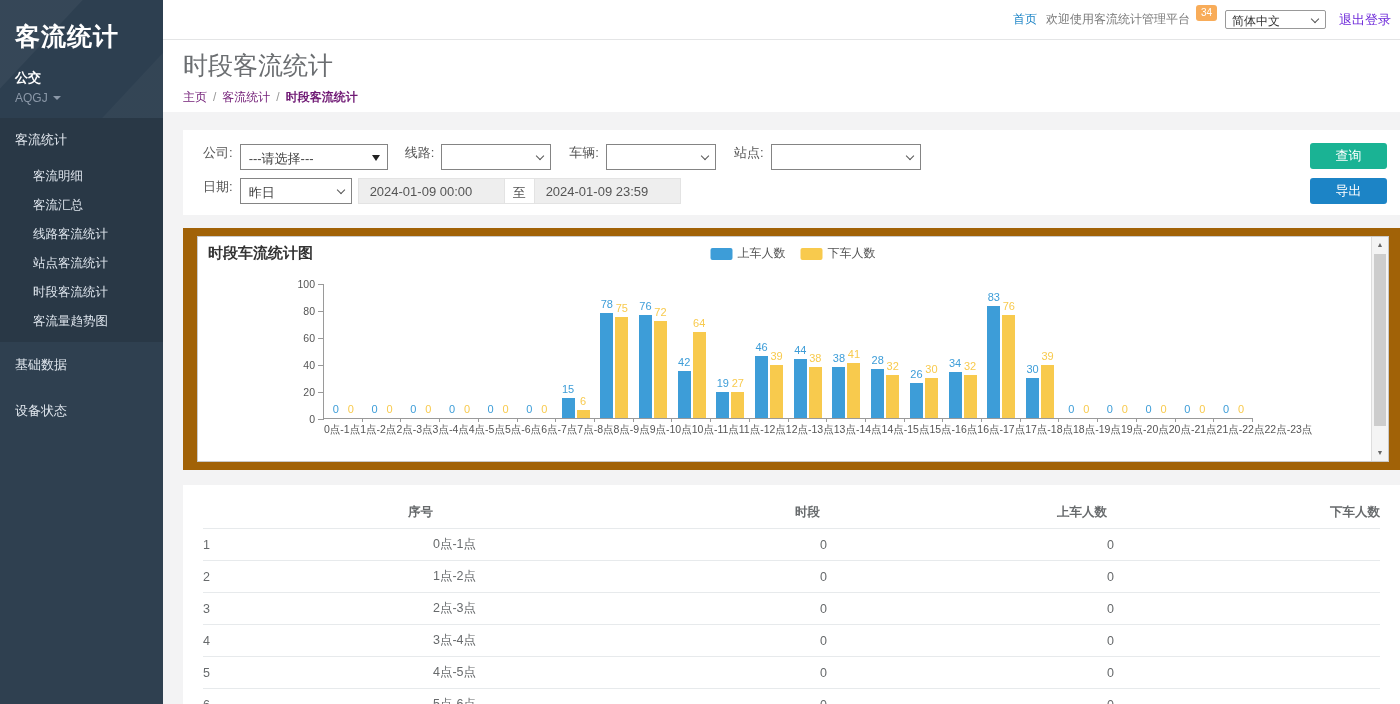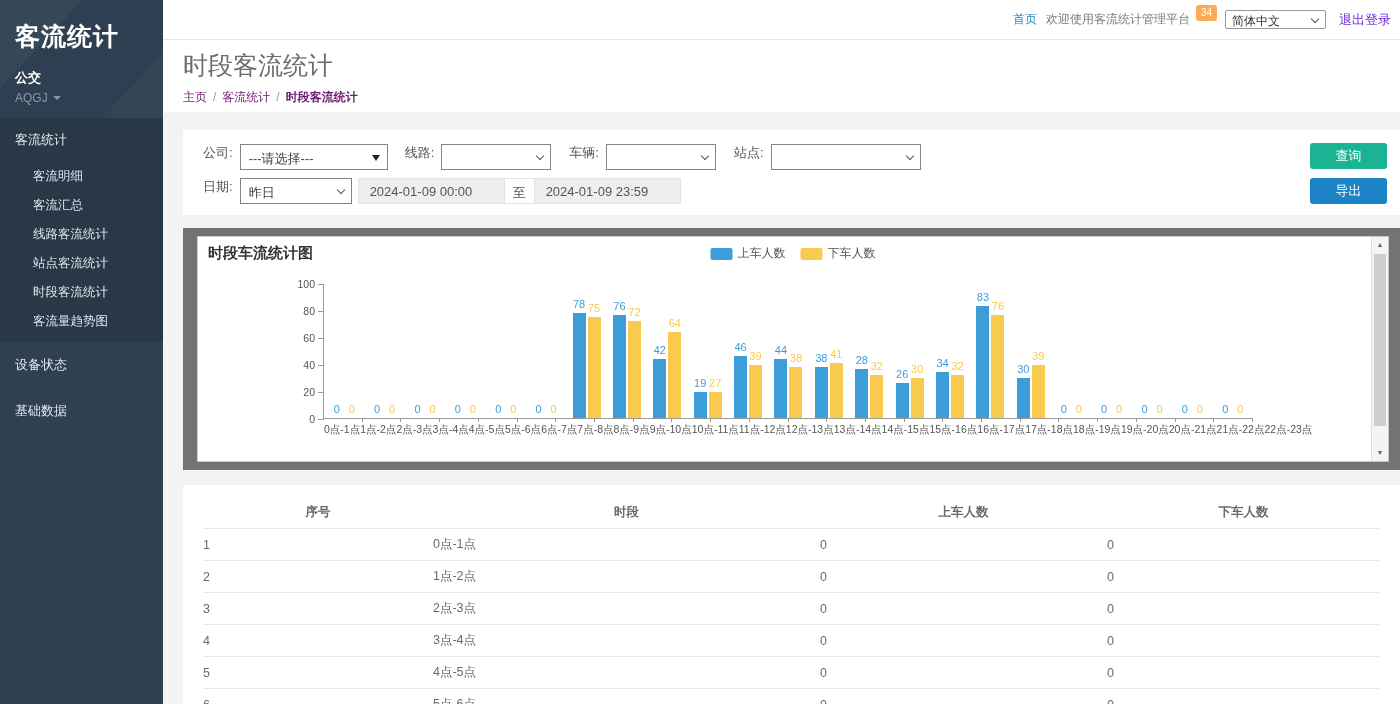--- a/index.html
+++ b/index.html
@@ -61,21 +61,21 @@
   .date-input { height:26px; background:#eee; border:1px solid #e3e3e3; color:#555;
     font-size:13px; padding:5px 11px 0; width:147px; cursor:default; }
   .to-box { height:26px; background:#fff; border-top:1px solid #e3e3e3; border-bottom:1px solid #e3e3e3;
     font-size:13px; color:#555; padding:5px 8px 0; }
   .btn { position:absolute; right:13px; width:77px; height:26px; border:none; border-radius:3px;
     color:#fff; font-size:13px; text-align:center; line-height:26px; cursor:pointer; }
   .btn-query { top:13px; background:#1ab394; }
   .btn-export { top:48px; background:#1c84c6; }
 
   
-  .chart-card { flex:0 0 242px; background:#737373; margin-top:13px; padding:8px 11px 8px 14px; }
+  .chart-card { flex:0 0 242px; background:#a16207; margin-top:13px; padding:8px 11px 8px 14px; }
   .chart-box { position:relative; height:226px; border:1px solid #c9c9c9; overflow:hidden; background:#fff; }
   .chart-title { position:absolute; left:10px; top:7px; font-size:15px; font-weight:bold; color:#333; }
   .legend { position:absolute; left:50%; top:8px; transform:translateX(-50%); display:flex; gap:15px; }
   .lg-item { display:flex; align-items:center; gap:5px; font-size:12px; color:#555; cursor:pointer; }
   .lg-swatch { width:22px; height:12px; border-radius:2px; }
   .plot { position:absolute; left:125px; top:47px; width:930px; height:135px;
     border-left:1px solid #9a9a9a; border-bottom:1px solid #9a9a9a; }
   .cats { display:flex; height:100%; align-items:flex-end; }
   .cat { flex:1 1 0; display:flex; justify-content:center; align-items:flex-end; gap:2px; height:100%; }
   .bar { width:13px; position:relative; }
@@ -89,21 +89,21 @@
   .xdash { position:absolute; top:100%; width:1px; height:4px; background:#9a9a9a; }
   .vscroll { position:absolute; top:0; right:0; bottom:0; width:17px; background:#f4f4f4; border-left:1px solid #ddd; }
   .vs-arrow { position:absolute; left:0; width:100%; height:16px; font-size:7px; color:#666;
     text-align:center; line-height:16px; cursor:pointer; }
   .vs-up { top:0; } .vs-down { bottom:0; }
   .vs-thumb { position:absolute; left:2px; right:2px; top:17px; bottom:35px; background:#cdcdcd; cursor:pointer; }
 
   
   .table-card { flex:1 1 auto; min-height:0; background:#fff; margin-top:15px; padding:12px 20px 0; overflow:hidden; }
   table { width:100%; border-collapse:collapse; table-layout:fixed; font-size:12.5px; color:#676a6c; }
-  th { text-align:center; font-weight:bold; padding:7px 0; border-bottom:1px solid #e7eaec;margin-left:28px; }
+  th { text-align:right; font-weight:bold; padding:7px 0; border-bottom:1px solid #e7eaec;margin-left:28px; }
   td { padding:7px 0; border-bottom:1px solid #e7eaec; }
 </style>
 </head>
 <body>
 
 <div class="app">
 
   <aside class="sidebar">
     <div class="side-head">
       <div class="logo">客流统计</div>
@@ -119,24 +119,24 @@
           <div class="menu-sub">
             <div class="menu-sub-item">客流明细</div>
             <div class="menu-sub-item">客流汇总</div>
             <div class="menu-sub-item">线路客流统计</div>
             <div class="menu-sub-item">站点客流统计</div>
             <div class="menu-sub-item">时段客流统计</div>
             <div class="menu-sub-item">客流量趋势图</div>
           </div>
         </div>
         <div class="menu-sec plain">
-          <div class="menu-head">设备状态</div>
+          <div class="menu-head">基础数据</div>
         </div>
         <div class="menu-sec plain">
-          <div class="menu-head">基础数据</div>
+          <div class="menu-head">设备状态</div>
         </div>
       </nav>
   </aside>
 
   <div class="main">
 
     <header class="topbar">
       <span class="home-link">首页</span>
       <span class="welcome">欢迎使用客流统计管理平台</span>
       <span class="badge">34</span>
@@ -248,37 +248,45 @@
                 </div>
                 <div class="cat">
                   <div class="bar" style="background: rgb(61, 157, 216); height: 0px;">
                     <span class="v" style="color: rgb(61, 157, 216);">0</span>
                   </div>
                   <div class="bar" style="background: rgb(248, 202, 77); height: 0px;">
                     <span class="v" style="color: rgb(248, 202, 77);">0</span>
                   </div>
                 </div>
                 <div class="cat">
+                  <div class="bar" style="background: rgb(61, 157, 216); height: 20.25px;">
+                    <span class="v" style="color: rgb(61, 157, 216);">15</span>
+                  </div>
+                  <div class="bar" style="background: rgb(248, 202, 77); height: 8.1px;">
+                    <span class="v" style="color: rgb(248, 202, 77);">6</span>
+                  </div>
+                </div>
+                <div class="cat">
                   <div class="bar" style="background: rgb(61, 157, 216); height: 105.3px;">
                     <span class="v" style="color: rgb(61, 157, 216);">78</span>
                   </div>
                   <div class="bar" style="background: rgb(248, 202, 77); height: 101.25px;">
                     <span class="v" style="color: rgb(248, 202, 77);">75</span>
                   </div>
                 </div>
                 <div class="cat">
                   <div class="bar" style="background: rgb(61, 157, 216); height: 102.6px;">
                     <span class="v" style="color: rgb(61, 157, 216);">76</span>
                   </div>
                   <div class="bar" style="background: rgb(248, 202, 77); height: 97.2px;">
                     <span class="v" style="color: rgb(248, 202, 77);">72</span>
                   </div>
                 </div>
                 <div class="cat">
-                  <div class="bar" style="background: rgb(61, 157, 216); height: 59px;">
+                  <div class="bar" style="background: rgb(61, 157, 216); height: 47px;">
                     <span class="v" style="color: rgb(61, 157, 216);">42</span>
                   </div>
                   <div class="bar" style="background: rgb(248, 202, 77); height: 86.4px;">
                     <span class="v" style="color: rgb(248, 202, 77);">64</span>
                   </div>
                 </div>
                 <div class="cat">
                   <div class="bar" style="background: rgb(61, 157, 216); height: 25.65px;">
                     <span class="v" style="color: rgb(61, 157, 216);">19</span>
                   </div>

